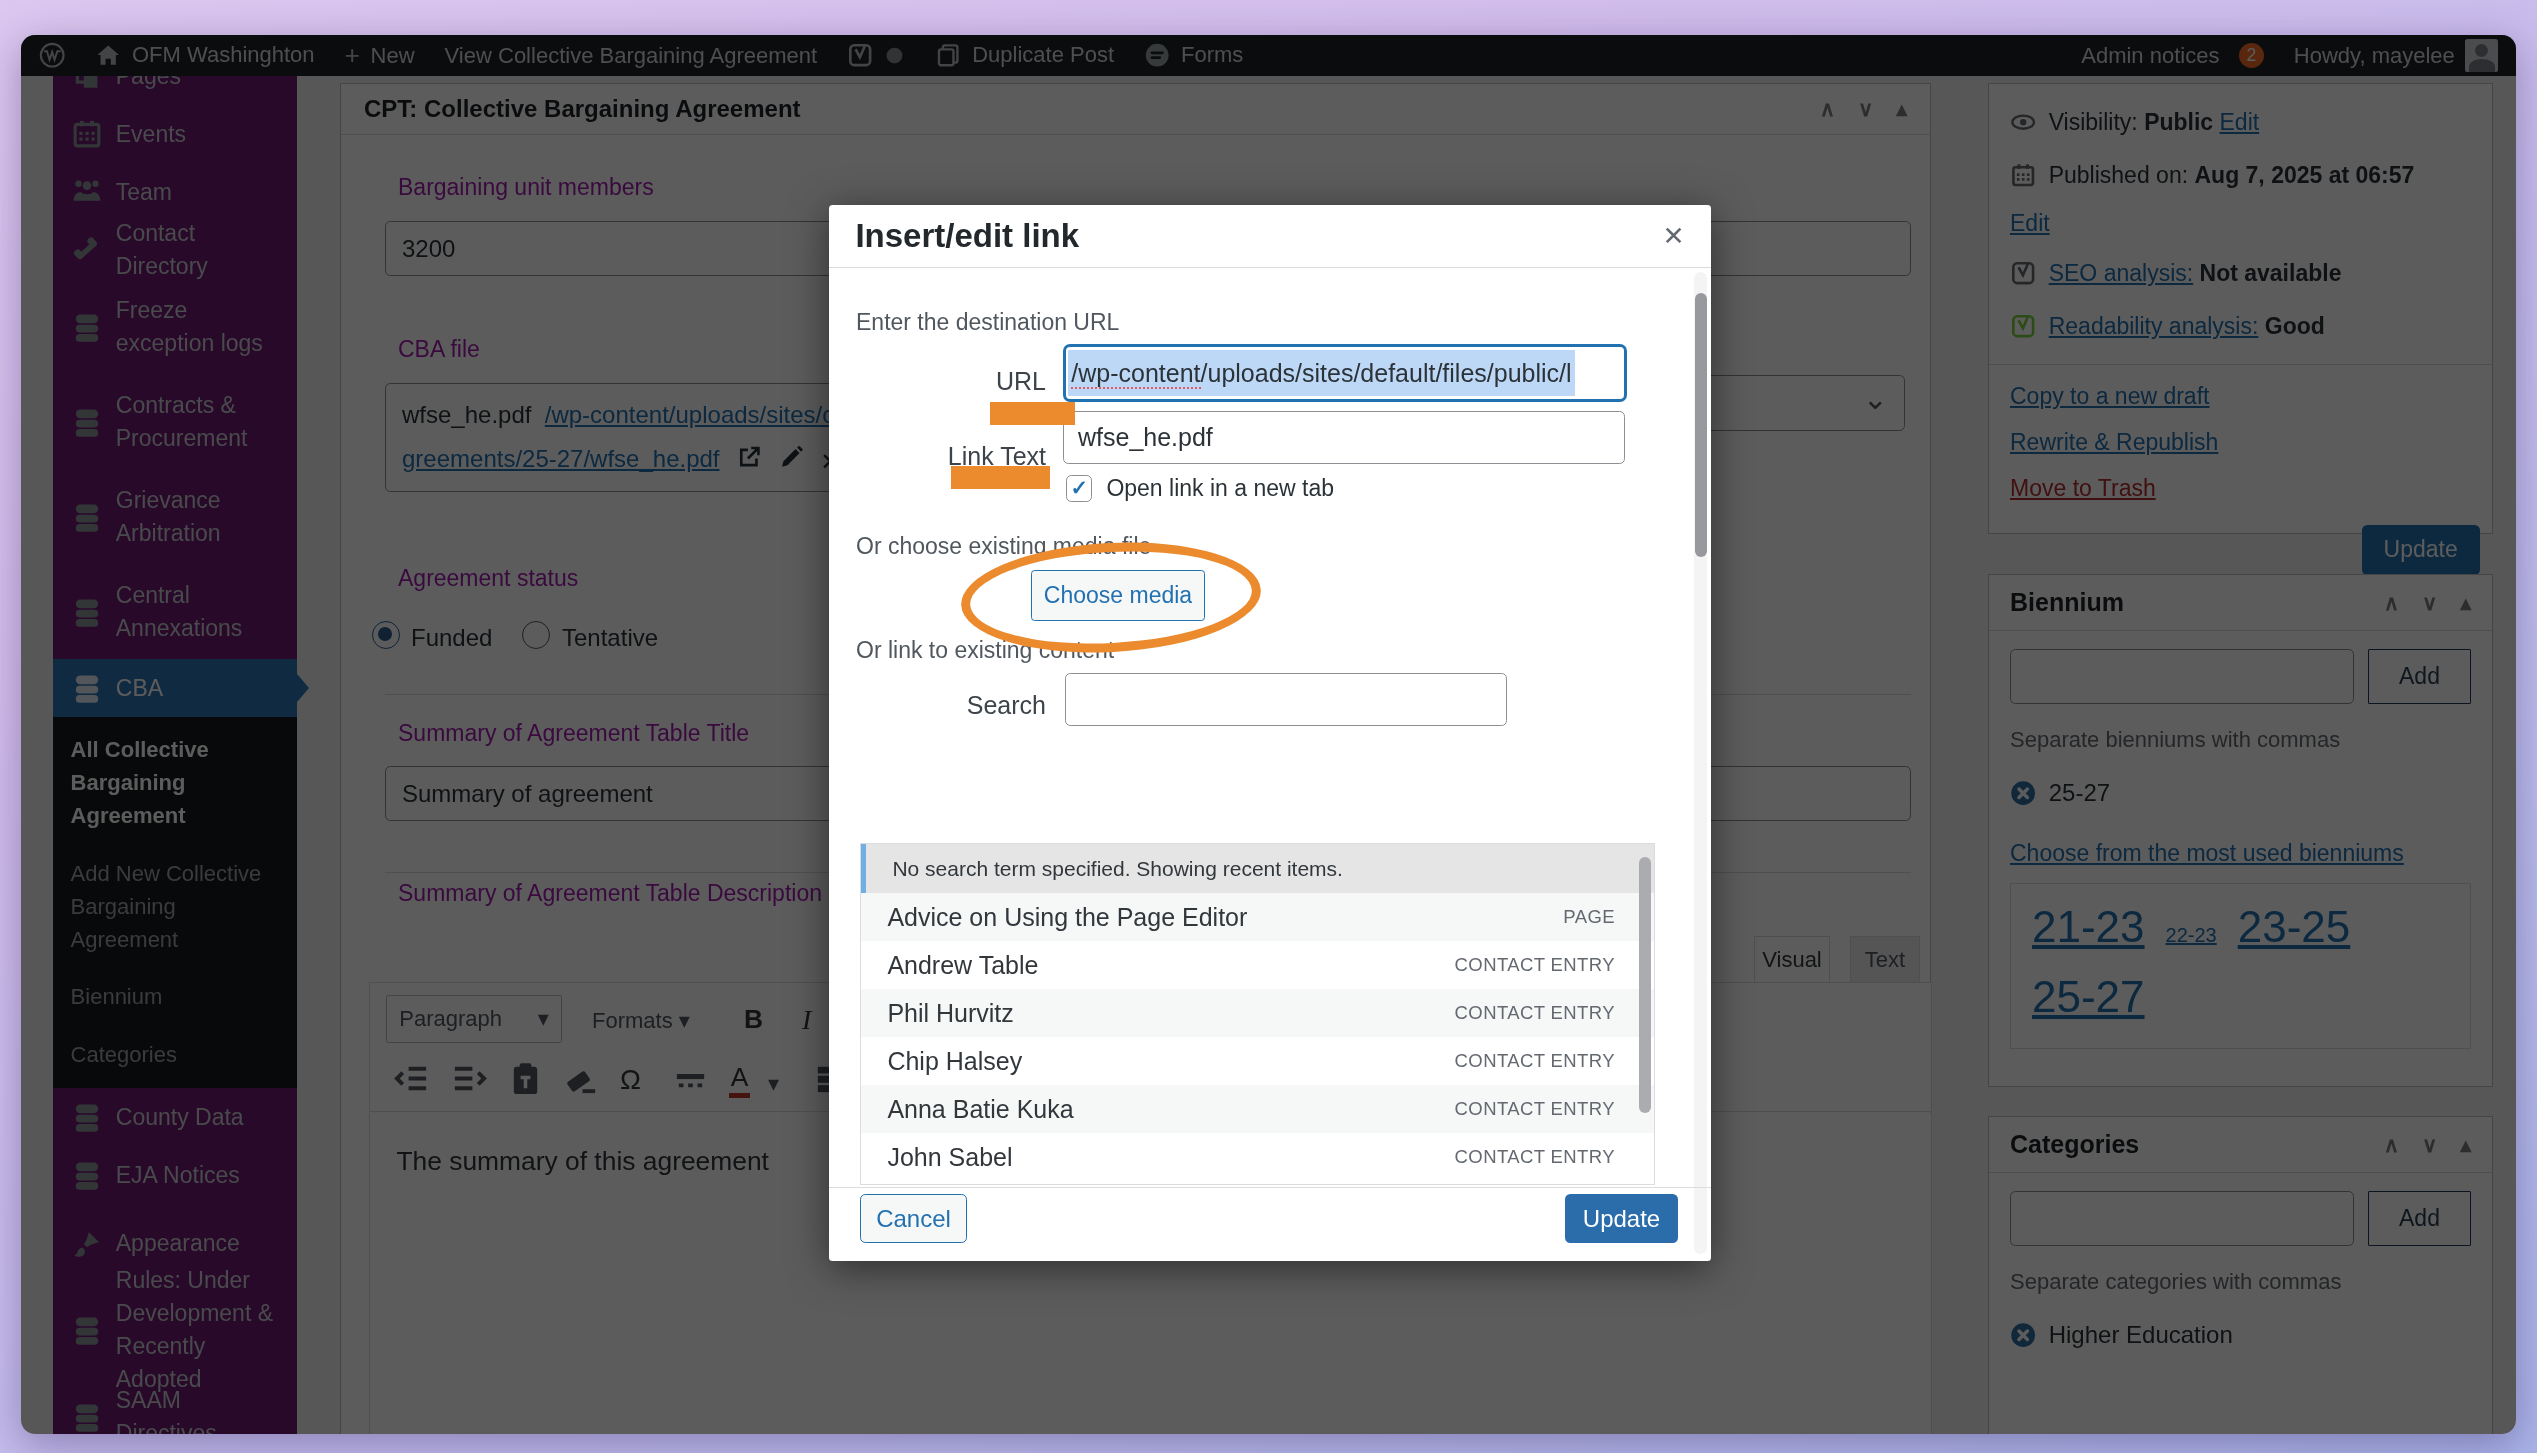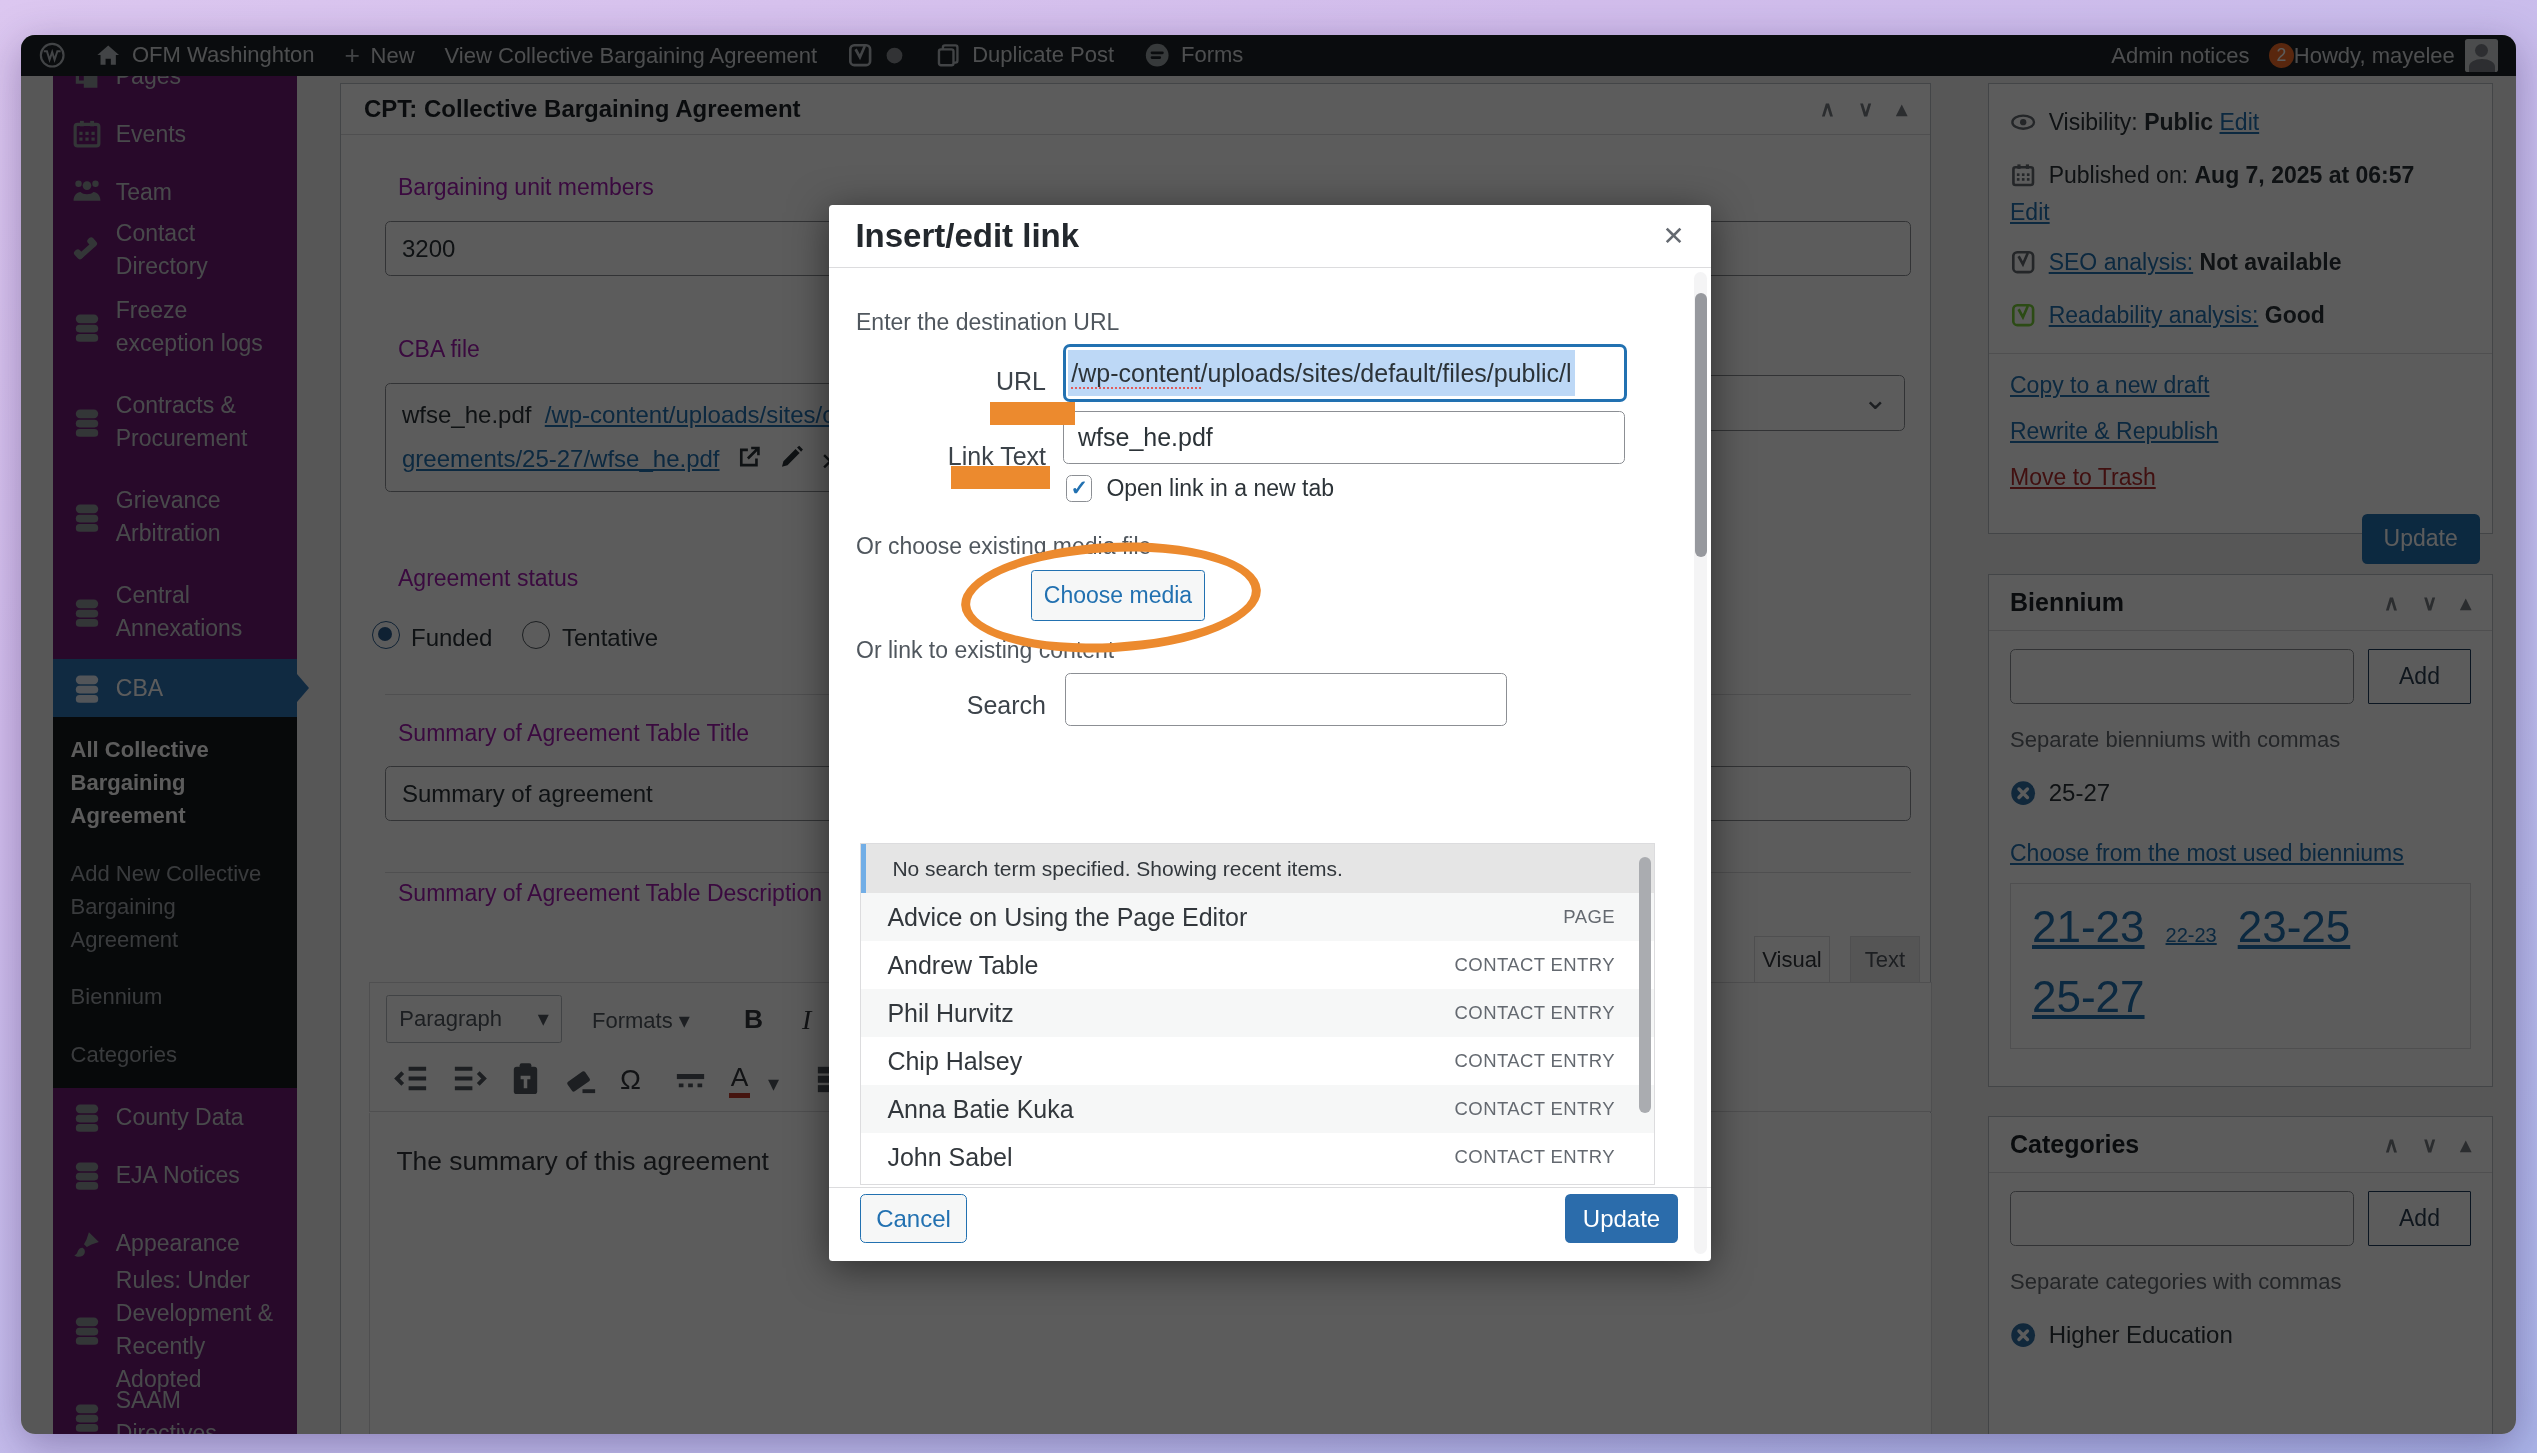--- a/index.html
+++ b/index.html
@@ -9,21 +9,21 @@
     background: linear-gradient(155deg,#dcc7f0 0%,#d2bdec 28%,#bdbcec 70%,#aab4e8 100%);
     position:relative; overflow:hidden; color:#2c3338;
   }
   .window{position:absolute;left:21px;top:35px;width:2495px;height:1399px;background:#f0f0f1;
     border-radius:14px;overflow:hidden;box-shadow:0 10.6px 42px rgba(40,20,80,.35);}
   
   .adminbar{position:absolute;top:0;left:0;right:0;height:41px;background:#1d2327;display:flex;
     align-items:center;color:#d5d8dc;font-size:22px;z-index:10;padding:0 17.6px;}
   .ab-item{display:flex;align-items:center;gap:10.6px;margin-right:30px;white-space:nowrap;cursor:pointer;}
   .ab-icon{width:26.4px;height:26.4px;color:#b6bcc2;flex:0 0 auto;}
-  .ab-right{margin-left:auto;display:flex;align-items:center;}
+  .ab-right{margin-left:auto;display:flex;align-items:center;gap:30px;}
   .badge{display:inline-flex;align-items:center;justify-content:center;width:25px;height:25px;
     border-radius:50%;background:#f56e28;color:#fff;font-size:17.6px;margin-left:8.8px;}
   .avatar{width:33px;height:33px;background:#cfd2d5;border-radius:2.6px;position:relative;overflow:hidden;}
   .avatar:before{content:"";position:absolute;left:9.7px;top:5.3px;width:13.2px;height:13.2px;border-radius:50%;background:#7c8187;}
   .avatar:after{content:"";position:absolute;left:3.5px;top:20px;width:25.6px;height:16px;border-radius:50% 50% 0 0;background:#7c8187;}
   
   .sidebar{position:absolute;left:0;top:41px;width:244px;height:1359px;background:#701a75;
     color:#c8ccd0;font-size:23px;overflow:visible;z-index:5;margin-left:32px;}
   .menu{list-style:none;margin-top:-29px;}
   .mi{display:flex;align-items:center;gap:13.2px;padding:0 8.8px 0 17.6px;height:58px;line-height:33px;cursor:pointer;}
@@ -560,21 +560,21 @@
       <div class="prow">
         <span class="picon">
             <svg viewBox="0 0 30 30" width="26.4" height="26.4">
               <use href="#i-eye"></use>
             </svg>
           </span>
         <span><span>Visibility:</span>
           <span class="bold">Public</span>
           <a class="blue">Edit</a></span>
       </div>
-      <div class="prow" style="margin-bottom:9px">
+      <div class="prow" style="margin-bottom:20px">
         <span class="picon">
             <svg viewBox="0 0 30 30" width="26.4" height="26.4">
               <use href="#i-cal"></use>
             </svg>
           </span>
         <span><span>Published on:</span>
           <span class="bold">Aug 7, 2025 at 06:57</span></span>
       </div>
       <a class="blue" style="margin-left:0;display:inline-block;margin-bottom:21px;font-size:23px">Edit</a>
       <div class="prow">

